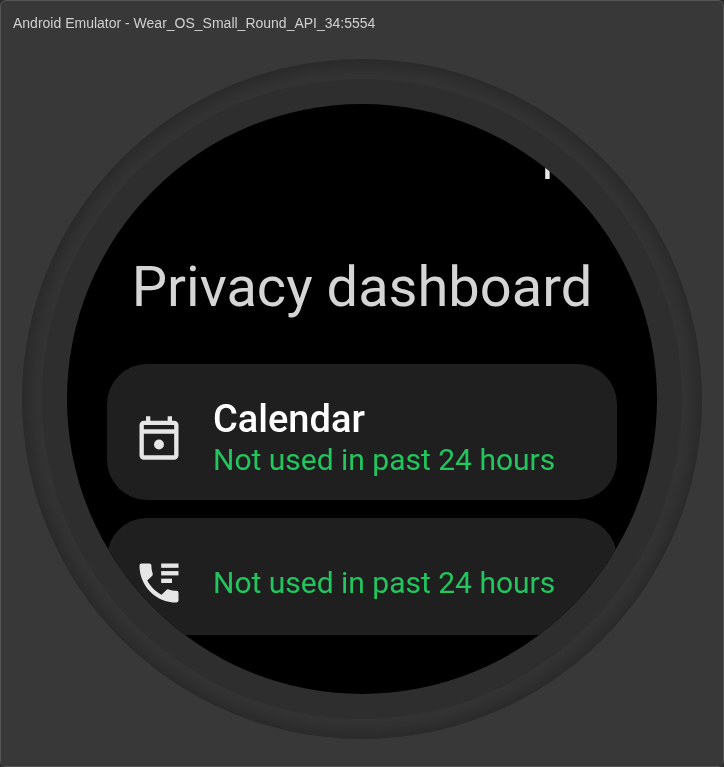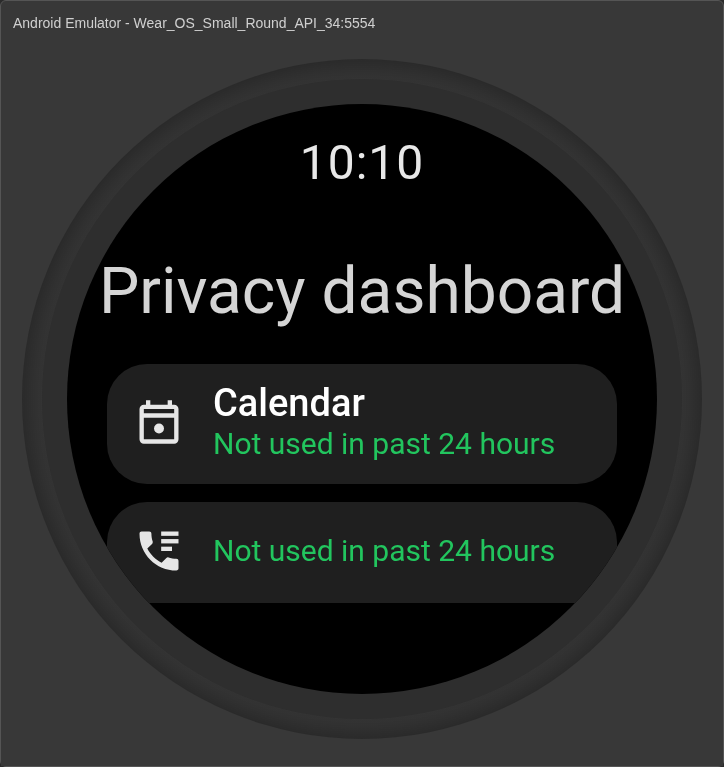--- a/index.html
+++ b/index.html
@@ -63,49 +63,49 @@
       border-radius: 50%;
       background: #000000;
       position: relative;
       overflow: hidden;
     }
     .clock {
       position: absolute;
       top: 30px;
       left: 0;
       right: 0;
-      text-align: center;
+      text-align: right;
       color: #e8e8e8;
       font-size: 48px;
       font-weight: 400;
       letter-spacing: 1px;
     }
     .page-title {
       position: absolute;
       top: 150px;
       left: 0;
       right: 0;
       text-align: center;
       color: #d5d5d5;
-      font-size: 64px;
+      font-size: 56px;
       font-weight: 400;
     }
     .list {
       position: absolute;
       top: 250px;
       left: 0;
       right: 0;
       bottom: 0;
       padding: 0 20px;
     }
     .list-item {
       background: #1f1f1f;
       border-radius: 40px;
       margin: 10px 20px 18px 20px;
-      padding: 19px 28px 22px 22px;
+      padding: 35px 28px 22px 22px;
       display: flex;
       align-items: center;
       gap: 24px;
       cursor: pointer;
     }
     .item-icon {
       flex: 0 0 60px;
       height: 60px;
       display: flex;
       align-items: center;

